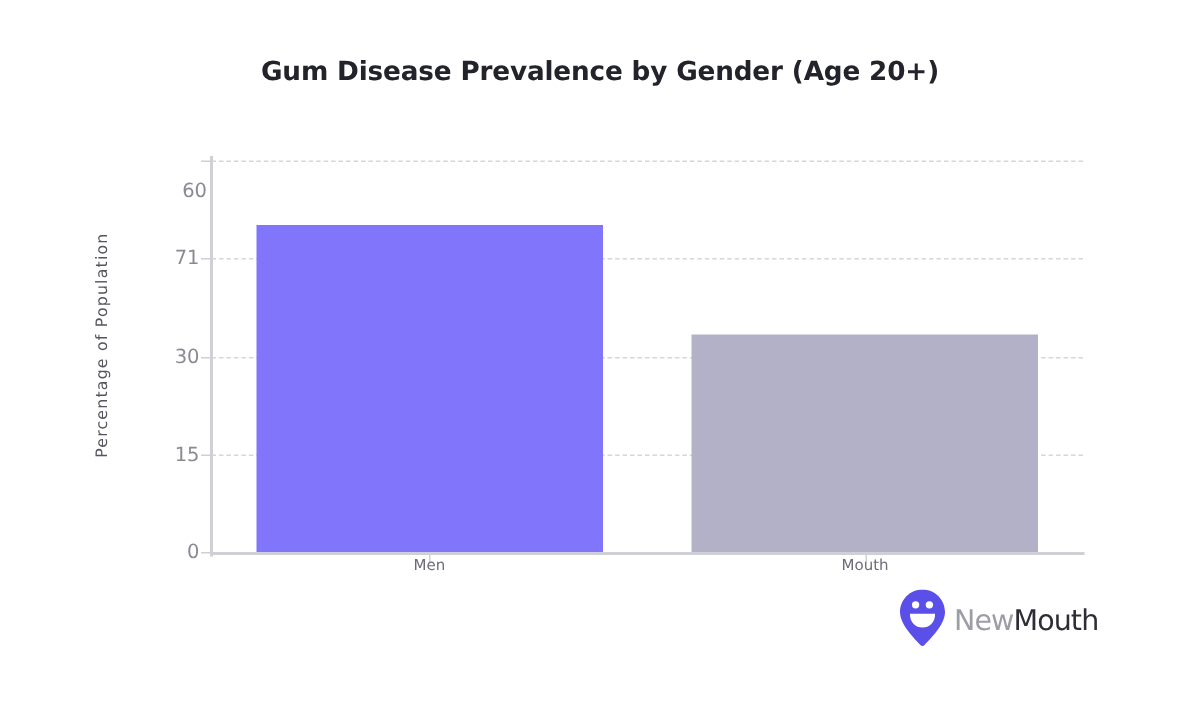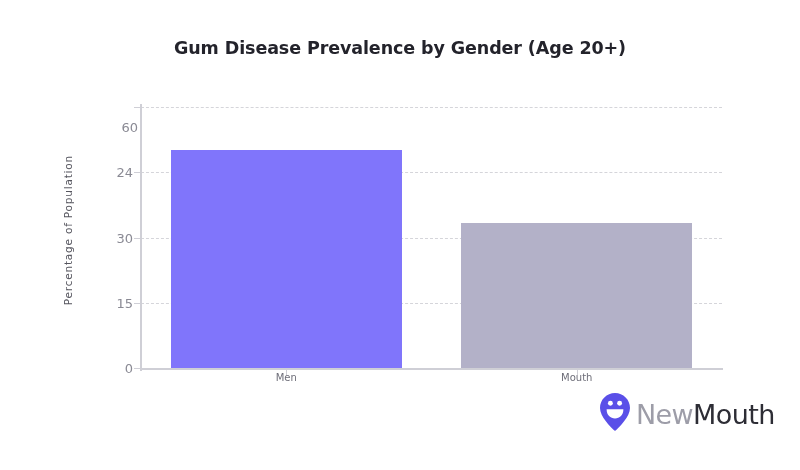--- a/index.html
+++ b/index.html
@@ -133,21 +133,21 @@
     position: absolute;
     left: 600px;
     top: 393px;
     display: flex;
     align-items: center;
     gap: 6px;
   }
   #brand-logo-mark { display: block; }
   #brand-logo-text {
     font-family: "DejaVu Sans", sans-serif;
-    font-size: 27px;
+    font-size: 19px;
     line-height: 1;
     letter-spacing: -0.6px;
     white-space: nowrap;
   }
   #brand-word-new { color: #9d9da8; }
   #brand-word-mouth { color: #2d2d35; }
 </style>
 </head>
 <body>
 
@@ -161,21 +161,21 @@
       <div class="gridline" style="left: 141px; top: 107px;"></div>
       <div class="gridline" style="left: 141px; top: 172.25px;"></div>
       <div class="gridline" style="left: 141px; top: 237.5px;"></div>
       <div class="gridline" style="left: 141px; top: 302.75px;"></div>
     </div>
 
   <div id="y-ticks-layer">
       <div class="y-tick-mark" style="top: 107px;"></div>
       <div class="y-tick-label" style="left: 98px; top: 101px; margin-top: 20px;">60</div>
       <div class="y-tick-mark" style="top: 172.25px;"></div>
-      <div class="y-tick-label" style="left: 93px; top: 166.25px;">24</div>
+      <div class="y-tick-label" style="left: 93px; top: 166.25px;">71</div>
       <div class="y-tick-mark" style="top: 237.5px;"></div>
       <div class="y-tick-label" style="left: 93px; top: 231.5px; text-align: right;">30</div>
       <div class="y-tick-mark" style="top: 302.75px;"></div>
       <div class="y-tick-label" style="left: 93px; top: 296.75px; text-align: right;">15</div>
       <div class="y-tick-mark" style="top: 368px;"></div>
       <div class="y-tick-label" style="left: 93px; top: 362px;">0</div>
     </div>
 
   <div id="axis-y-spine"></div>
   <div id="axis-x-spine"></div>

